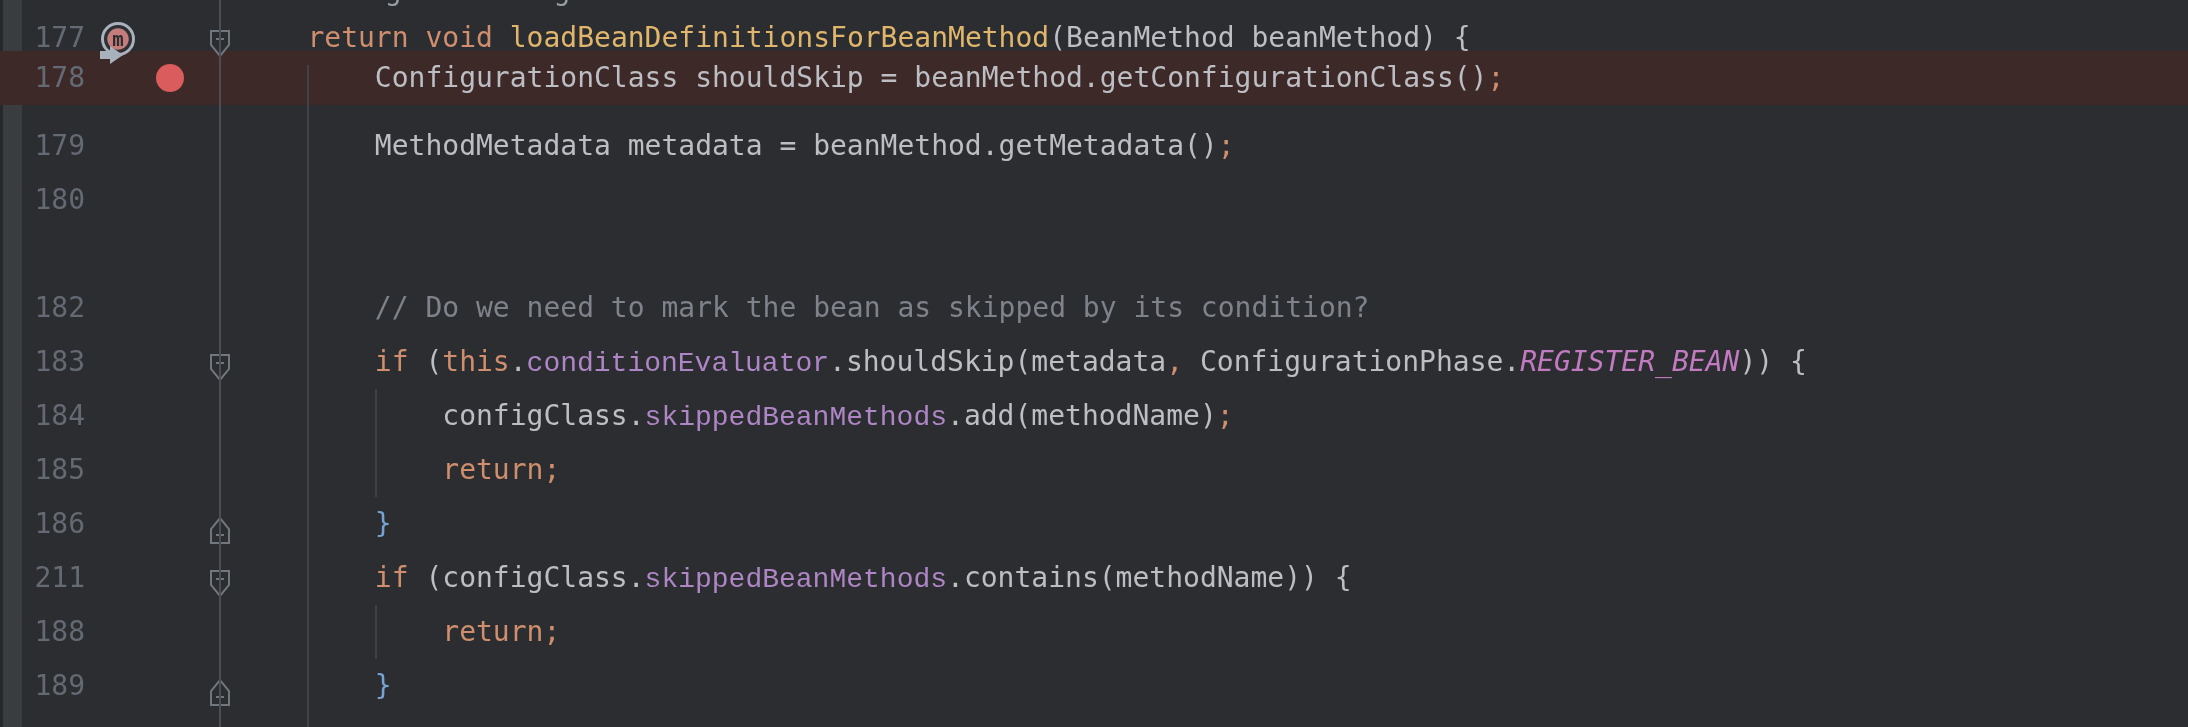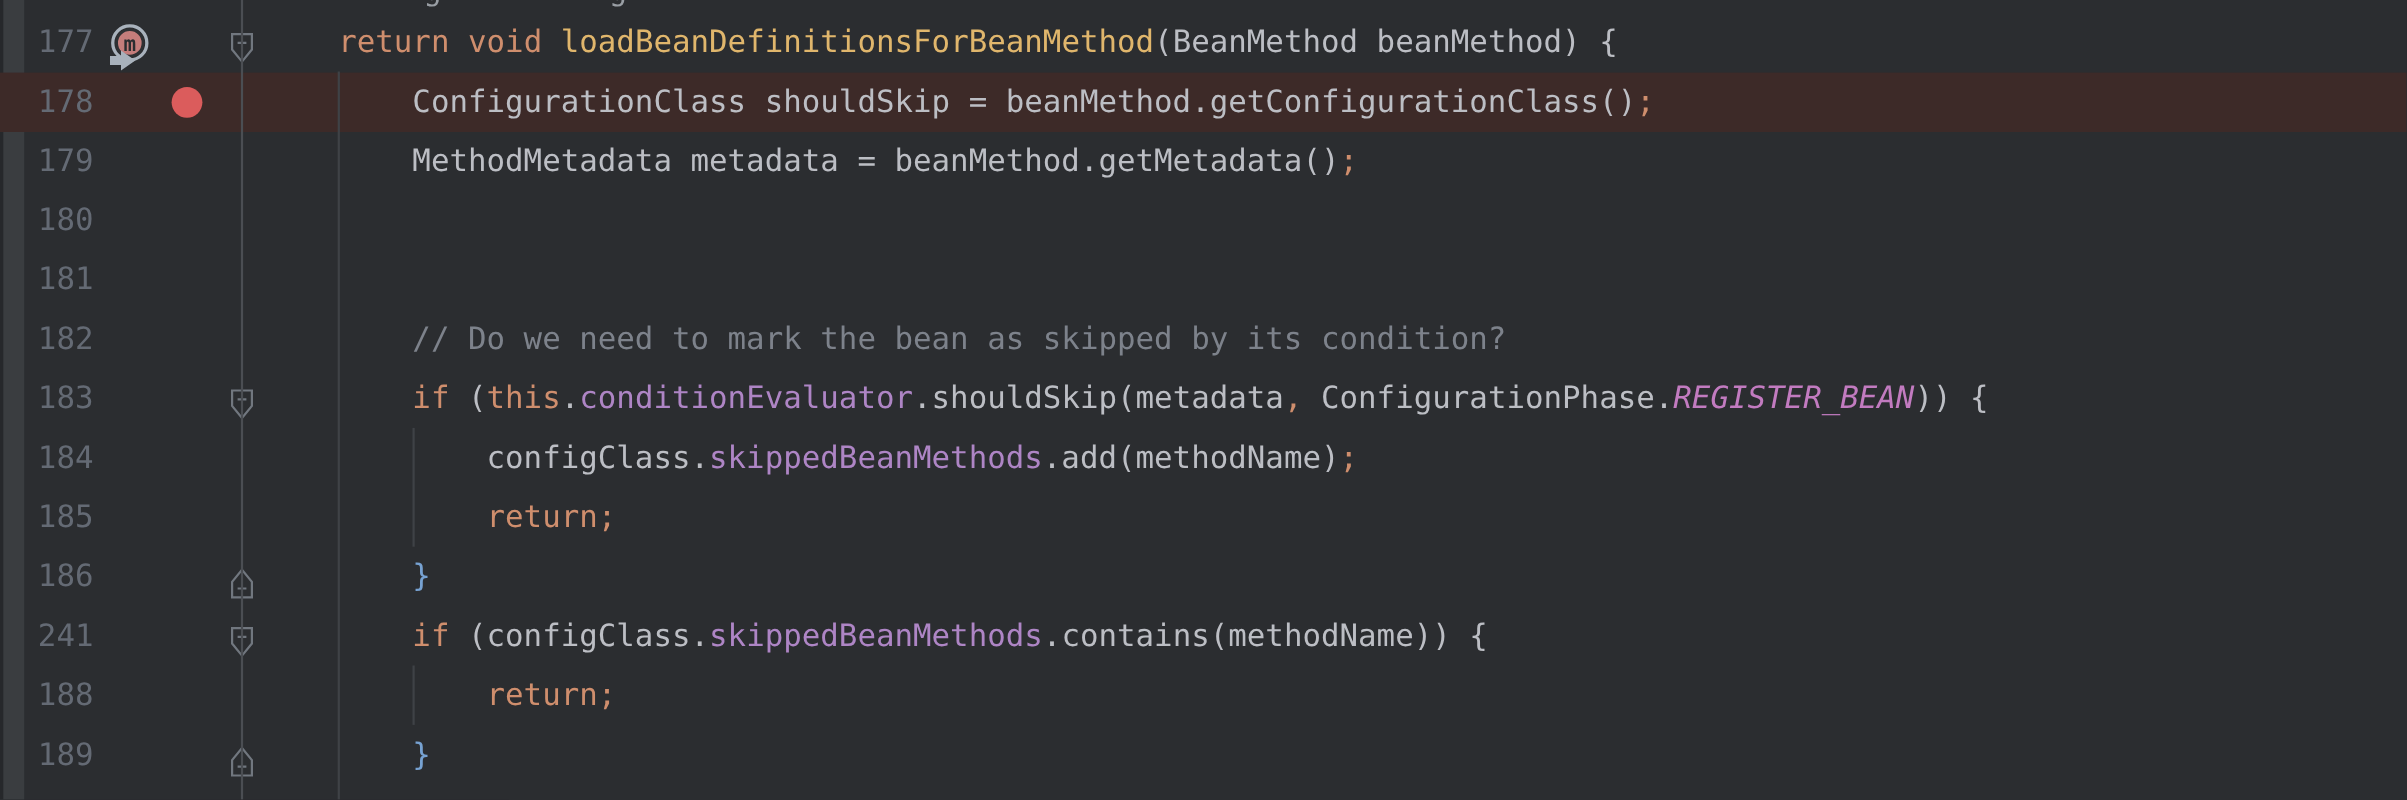--- a/index.html
+++ b/index.html
@@ -24,21 +24,21 @@
   .row.hl{background:var(--hl);}
   .lnum{
     position:absolute;left:0;top:0;width:85px;text-align:right;
     color:var(--lnum);user-select:none;
   }
   .code{
     position:absolute;left:240px;top:0;margin:0;font:inherit;
     white-space:pre;color:var(--tk-d);
   }
   .tk-d{color:var(--tk-d);} .tk-k{color:var(--tk-k);} .tk-m{color:var(--tk-m);}
-  .tk-f{color:var(--tk-f);} .tk-c{color:var(--tk-c);font-style:italic;}
+  .tk-f{color:var(--tk-f);font-family:Liberation Mono, monospace;} .tk-c{color:var(--tk-c);font-style:italic;}
   .tk-cm{color:var(--tk-cm);} .tk-b{color:var(--tk-b);}
   .bp-dot{
     position:absolute;left:156px;top:13px;width:28px;height:28px;border-radius:50%;
     background:var(--bp);z-index:3;
   }
   .fold-marker{position:absolute;left:208px;top:12px;z-index:3;}
   .m-badge{position:absolute;left:92px;top:6px;z-index:3;}
   .guide{position:absolute;width:2px;background:var(--guide);z-index:2;pointer-events:none;}
   .fold-vline{position:absolute;left:219px;top:0;width:2px;height:100%;background:var(--fold-line);z-index:2;pointer-events:none;}
   .guide.g4{left:307px;top:65px;height:662px;}
@@ -62,35 +62,31 @@
             <circle cx="26" cy="22" r="12" fill="#c57d7b" stroke="#2e3033" stroke-width="2.5"></circle>
             <text x="26" y="29" text-anchor="middle" font-family="DejaVu Sans Mono, monospace" font-size="19" font-weight="bold" fill="#2b2d30">m</text>
             <path d="M8 34 h10 v-5 l13 9 -13 9 v-5 h-10 z" fill="#a9b2bc"></path>
           </svg></div>
         <div class="fold-marker"><svg xmlns="http://www.w3.org/2000/svg" width="24" height="30">
             <path d="M3 2 H21 V16 L12 27 L3 16 Z" fill="#2b2d30" stroke="#71777f" stroke-width="2"></path>
             <line x1="8" y1="10" x2="16" y2="10" stroke="#71777f" stroke-width="2"></line>
           </svg></div>
         <pre class="code"><span class="tk-d">    </span><span class="tk-k">return</span><span class="tk-d"> </span><span class="tk-k">void</span><span class="tk-d"> </span><span class="tk-m">loadBeanDefinitionsForBeanMethod</span><span class="tk-d">(BeanMethod beanMethod) {</span></pre>
       </div>
-      <div class="row hl" style="top: 66px;">
+      <div class="row hl" style="top: 51px;">
         <span class="lnum">178</span>
         <div class="bp-dot"></div>
         <pre class="code"><span class="tk-d">        ConfigurationClass shouldSkip = beanMethod.getConfigurationClass()</span><span class="tk-k">;</span></pre>
       </div>
       <div class="row" style="top: 119px;">
         <span class="lnum">179</span>
         <pre class="code"><span class="tk-d">        MethodMetadata metadata = beanMethod.getMetadata()</span><span class="tk-k">;</span></pre>
       </div>
       <div class="row" style="top: 173px;">
         <span class="lnum">180</span>
-      </div>
-      <div class="row" style="top: 227px;">
-        <span class="lnum">181</span>
-        <pre class="code"></pre>
       </div>
       <div class="row" style="top: 281px;">
         <span class="lnum">182</span>
         <pre class="code"><span class="tk-d">        </span><span class="tk-cm">// Do we need to mark the bean as skipped by its condition?</span></pre>
       </div>
       <div class="row" style="top: 335px;">
         <span class="lnum">183</span>
         <div class="fold-marker"><svg xmlns="http://www.w3.org/2000/svg" width="24" height="30">
             <path d="M3 2 H21 V16 L12 27 L3 16 Z" fill="#2b2d30" stroke="#71777f" stroke-width="2"></path>
             <line x1="8" y1="10" x2="16" y2="10" stroke="#71777f" stroke-width="2"></line>
@@ -107,21 +103,21 @@
       </div>
       <div class="row" style="top: 497px;">
         <span class="lnum">186</span>
         <div class="fold-marker"><svg xmlns="http://www.w3.org/2000/svg" width="24" height="30">
             <path d="M3 28 H21 V14 L12 3 L3 14 Z" fill="#2b2d30" stroke="#71777f" stroke-width="2"></path>
             <line x1="8" y1="20" x2="16" y2="20" stroke="#71777f" stroke-width="2"></line>
           </svg></div>
         <pre class="code"><span class="tk-d">        </span><span class="tk-b">}</span></pre>
       </div>
       <div class="row" style="top: 551px;">
-        <span class="lnum">241</span>
+        <span class="lnum">211</span>
         <div class="fold-marker"><svg xmlns="http://www.w3.org/2000/svg" width="24" height="30">
             <path d="M3 2 H21 V16 L12 27 L3 16 Z" fill="#2b2d30" stroke="#71777f" stroke-width="2"></path>
             <line x1="8" y1="10" x2="16" y2="10" stroke="#71777f" stroke-width="2"></line>
           </svg></div>
         <pre class="code"><span class="tk-d">        </span><span class="tk-k">if</span><span class="tk-d"> (configClass.</span><span class="tk-f">skippedBeanMethods</span><span class="tk-d">.contains(methodName)) {</span></pre>
       </div>
       <div class="row" style="top: 605px;">
         <span class="lnum">188</span>
         <pre class="code"><span class="tk-d">            </span><span class="tk-k">return;</span></pre>
       </div>

